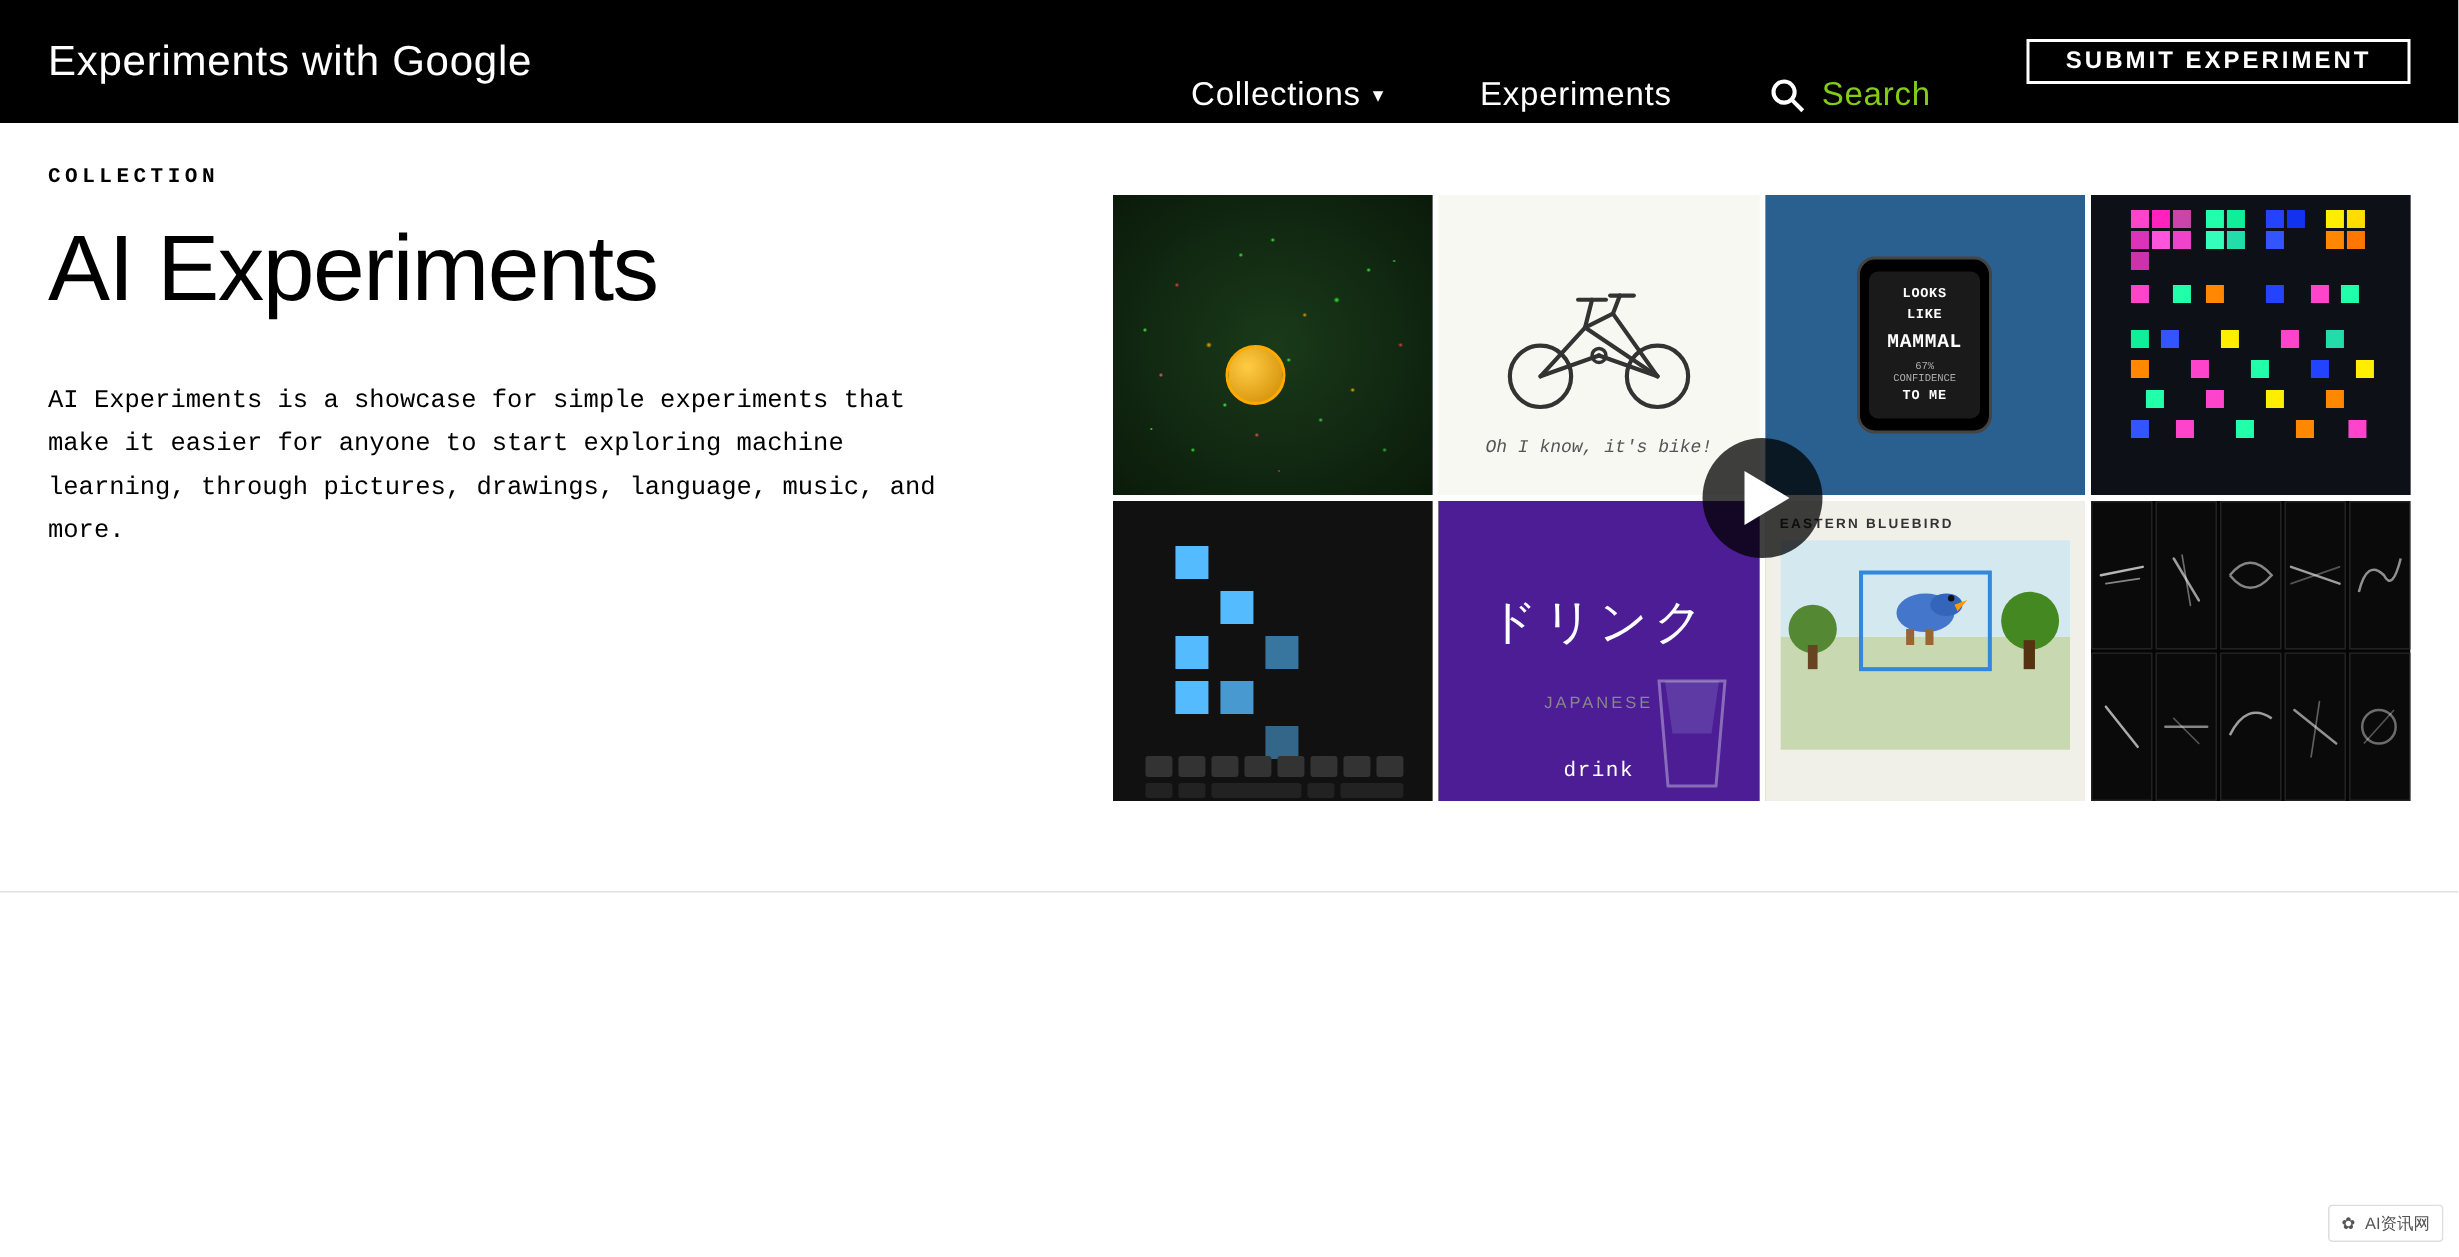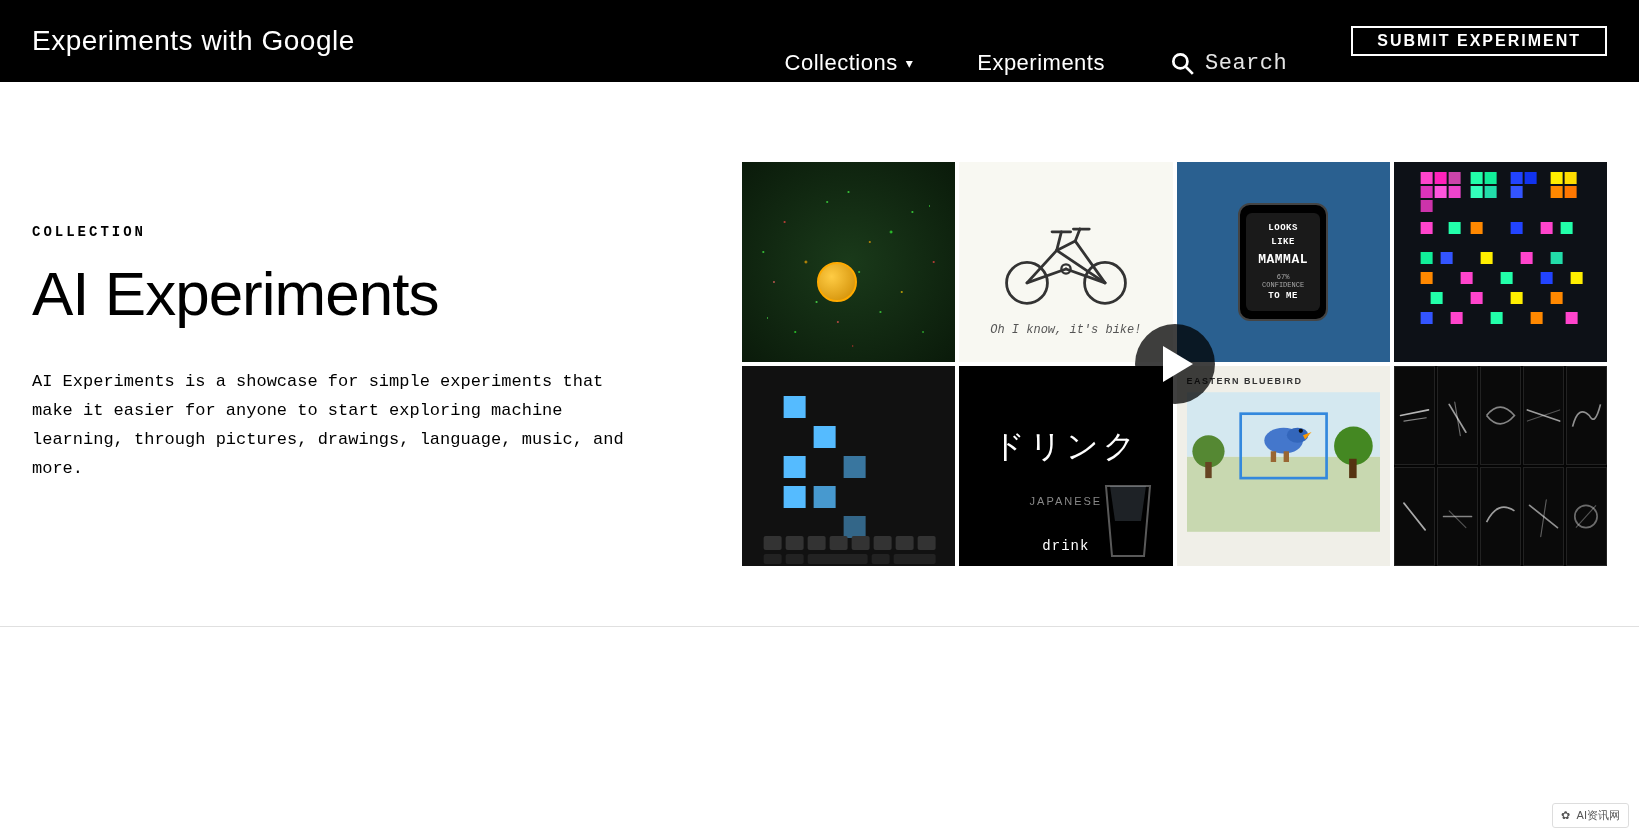--- a/index.html
+++ b/index.html
@@ -60,23 +60,22 @@
 
     .nav-item .chevron {
       font-size: 14px;
       margin-left: 2px;
     }
 
     .search-area {
       display: flex;
       align-items: center;
       gap: 10px;
-      color: #e5e5e5;
+      color: #84cc16;
       cursor: pointer;
-      font-family: Liberation Mono, monospace;
     }
 
     .search-icon-svg {
       width: 26px;
       height: 26px;
       fill: none;
       stroke: #fff;
       stroke-width: 2.5;
     }
 
@@ -88,23 +87,23 @@
       font-weight: 700;
       letter-spacing: 2px;
       padding: 4px 24px;
       cursor: pointer;
       white-space: nowrap;
       flex-shrink: 0;
     }
 
     
     main {
-      padding: 60px 32px 40px 32px;
-      display: flex;
-      align-items: center;
+      padding: 28px 32px 40px 32px;
+      display: flex;
+      align-items: flex-start;
       gap: 60px;
     }
 
     .left-content {
       flex: 0 0 650px;
       max-width: 650px;
     }
 
     .collection-label {
       font-size: 14px;
@@ -290,21 +289,21 @@
       height: 100%;
       background: #111;
       position: relative;
       overflow: hidden;
     }
 
     
     .cell-6-art {
       width: 100%;
       height: 100%;
-      background: #000000;
+      background: #4c1d95;
       display: flex;
       flex-direction: column;
       align-items: center;
       justify-content: center;
       position: relative;
       overflow: hidden;
       gap: 22px;
     }
 
     .jp-text {

